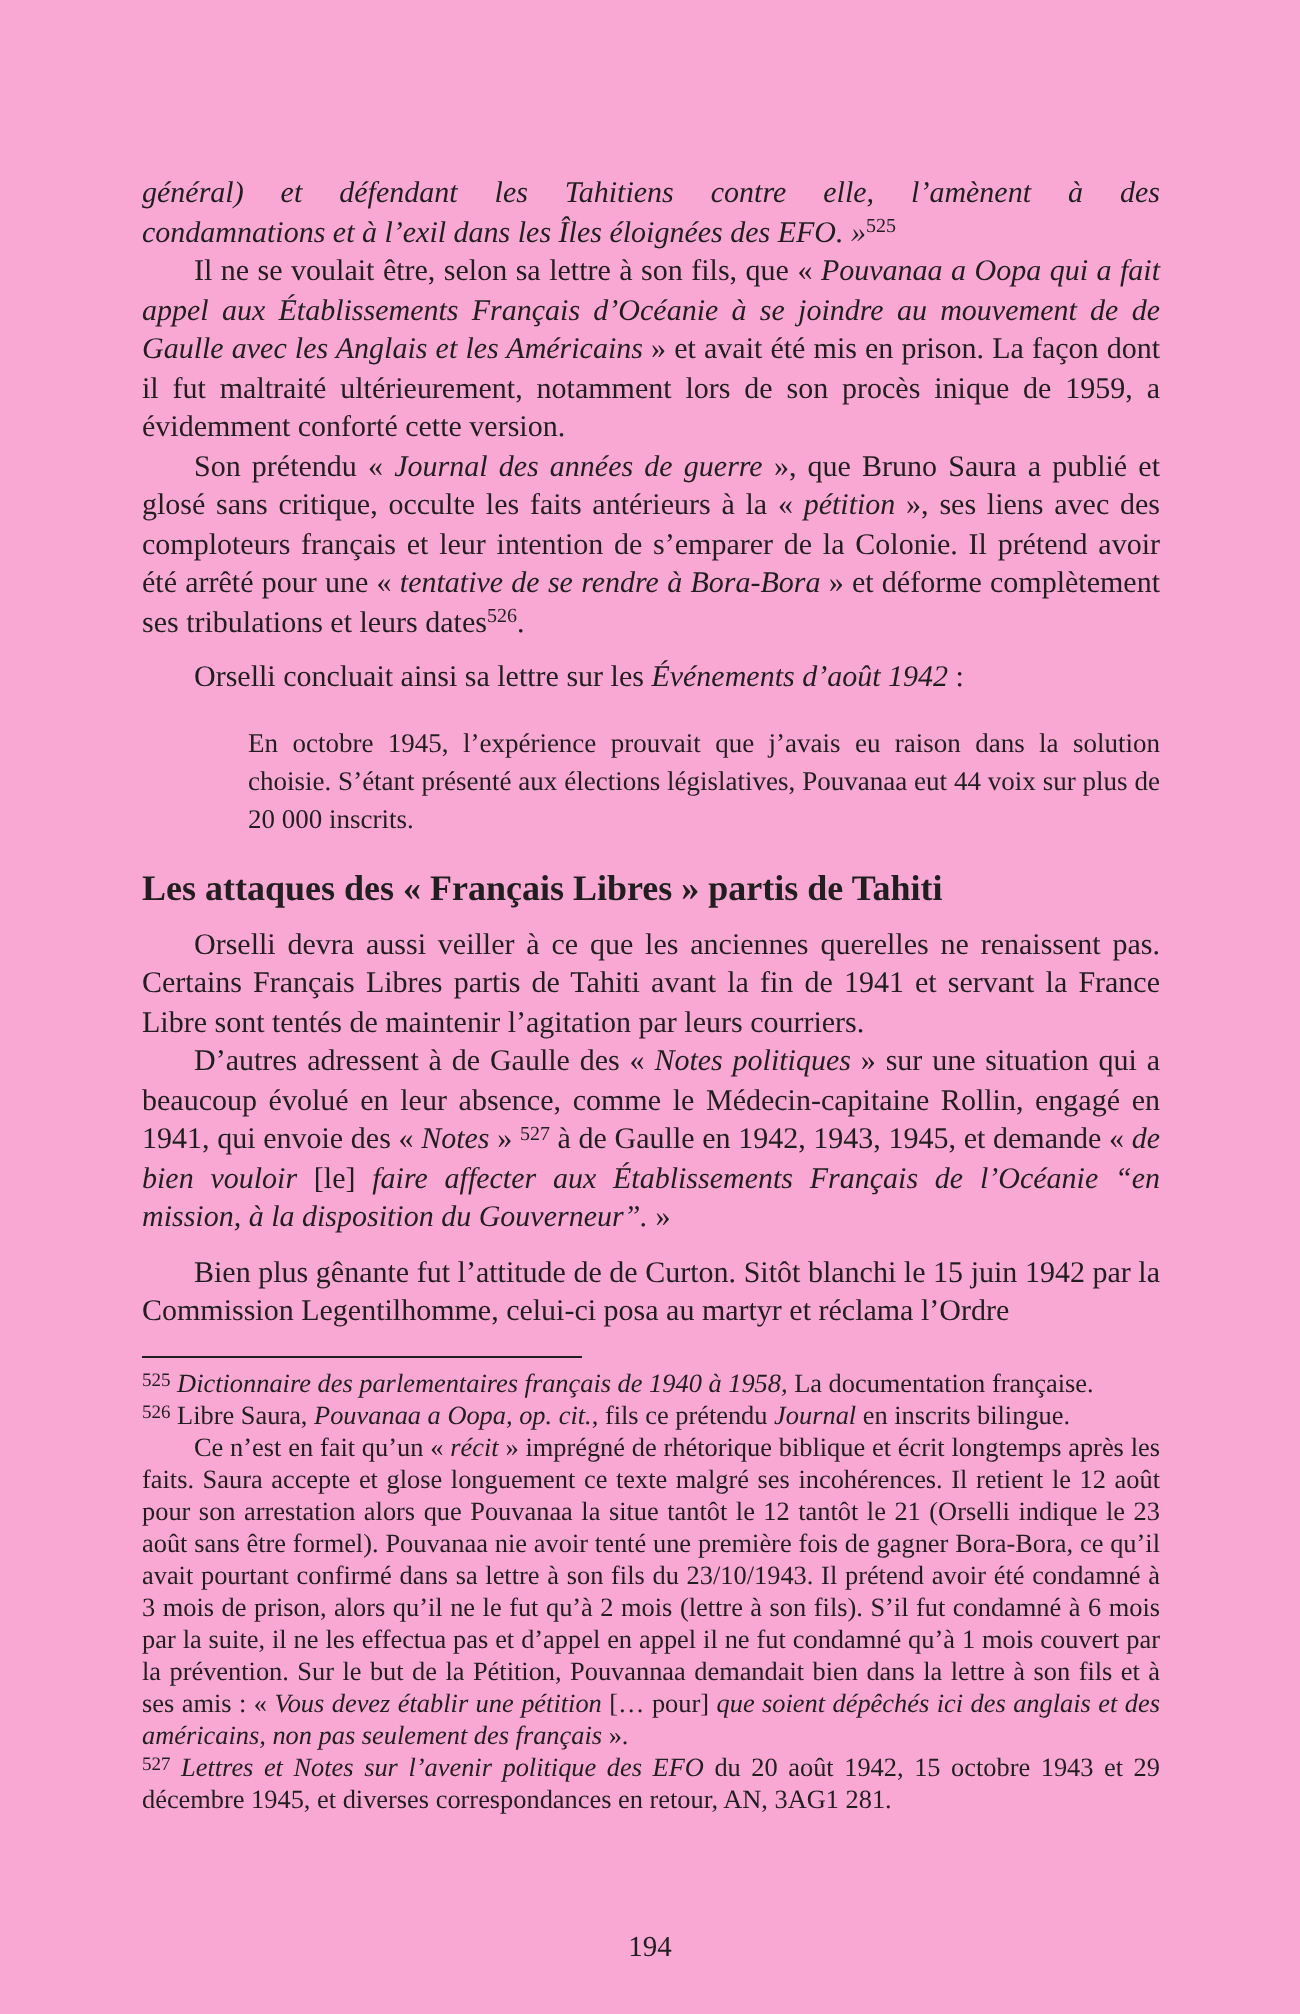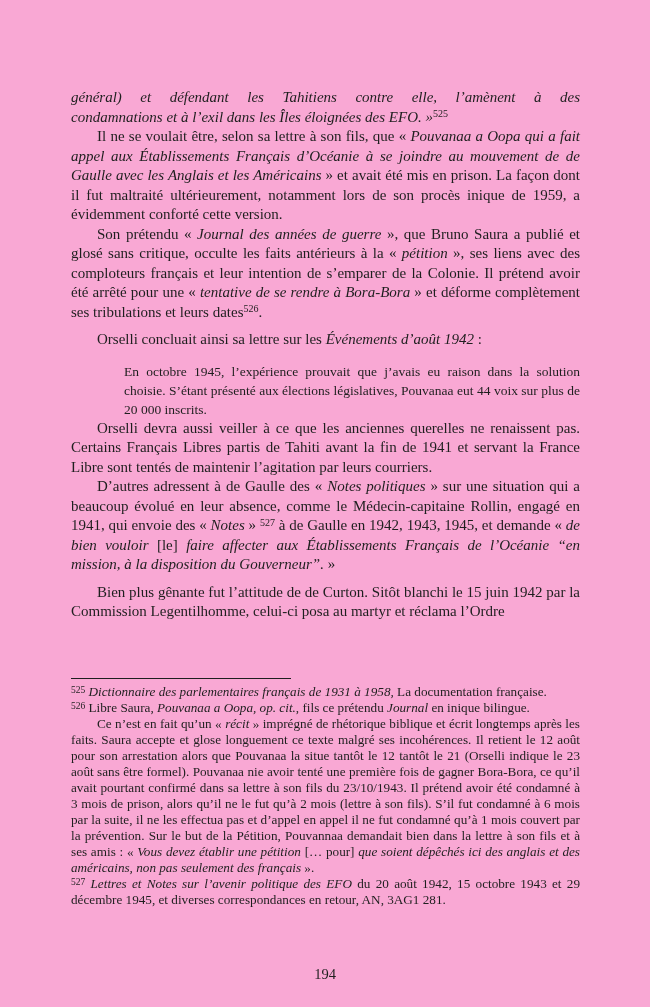--- a/index.html
+++ b/index.html
@@ -80,29 +80,30 @@
 <body>
 
 <div class="page" style="color: rgb(31, 31, 31); background: #f9a8d4;">
   <main class="main-text">
       <p class="body force-last"><span class="i">général) et défendant les Tahitiens contre elle, l’amènent à des</span></p>
       <p class="body"><span class="i">condamnations et à l’exil dans les Îles éloignées des EFO.&nbsp;»</span><sup>525</sup></p>
       <p class="body ind"><span>Il ne se voulait être, selon sa lettre à son fils, que «&nbsp;</span><span class="i">Pouvanaa a Oopa qui a fait appel aux Établissements Français d’Océanie à se joindre au mouvement de de Gaulle avec les Anglais et les Américains</span><span>&nbsp;» et avait été mis en prison. La façon dont il fut maltraité ultérieurement, notamment lors de son procès inique de 1959, a évidemment conforté cette version.</span></p>
       <p class="body ind"><span>Son prétendu «&nbsp;</span><span class="i">Journal des années de guerre</span><span>&nbsp;», que Bruno Saura a publié et glosé sans critique, occulte les faits antérieurs à la «&nbsp;</span><span class="i">pétition</span><span>&nbsp;», ses liens avec des comploteurs français et leur intention de s’emparer de la Colonie. Il prétend avoir été arrêté pour une «&nbsp;</span><span class="i">tentative de se rendre à Bora-Bora</span><span>&nbsp;» et déforme complètement ses tribulations et leurs dates</span><sup>526</sup><span>.</span></p>
       <p class="body ind sp"><span>Orselli concluait ainsi sa lettre sur les </span><span class="i">Événements d’août 1942</span><span>&nbsp;:</span></p>
       <p class="quote"><span>En octobre 1945, l’expérience prouvait que j’avais eu raison dans la solution choisie. S’étant présenté aux élections législatives, Pouvanaa eut 44 voix sur plus de 20&nbsp;000 inscrits.</span></p>
+      <h2 class="heading"><span>Les attaques des «&nbsp;Français Libres&nbsp;» partis de Tahiti</span></h2>
       <p class="body ind"><span>Orselli devra aussi veiller à ce que les anciennes querelles ne renaissent pas. Certains Français Libres partis de Tahiti avant la fin de 1941 et servant la France Libre sont tentés de maintenir l’agitation par leurs courriers.</span></p>
       <p class="body ind"><span>D’autres adressent à de Gaulle des «&nbsp;</span><span class="i">Notes politiques</span><span>&nbsp;» sur une situation qui a beaucoup évolué en leur absence, comme le Médecin-capitaine Rollin, engagé en 1941, qui envoie des «&nbsp;</span><span class="i">Notes</span><span>&nbsp;» </span><sup>527</sup><span> à de Gaulle en 1942, 1943, 1945, et demande «&nbsp;</span><span class="i">de bien vouloir </span><span>[le] </span><span class="i">faire affecter aux Établissements Français de l’Océanie “en mission, à la disposition du Gouverneur”.</span><span>&nbsp;»</span></p>
       <p class="body ind sp"><span>Bien plus gênante fut l’attitude de de Curton. Sitôt blanchi le 15 juin 1942 par la Commission Legentilhomme, celui-ci posa au martyr et réclama l’Ordre</span></p>
     </main>
 
   <div class="footer-block">
     <hr class="fn-sep" style="border-top-color: rgb(31, 31, 31);">
     <section class="footnotes">
-        <p class="fn"><sup>525</sup><span> </span><span class="i">Dictionnaire des parlementaires français de 1931 à 1958,</span><span> La documentation française.</span></p>
-        <p class="fn"><sup>526</sup><span> Libre Saura, </span><span class="i">Pouvanaa a Oopa, op. cit.</span><span>, fils ce prétendu </span><span class="i">Journal</span><span> en inique bilingue.</span></p>
+        <p class="fn"><sup>525</sup><span> </span><span class="i">Dictionnaire des parlementaires français de 1940 à 1958,</span><span> La documentation française.</span></p>
+        <p class="fn"><sup>526</sup><span> Libre Saura, </span><span class="i">Pouvanaa a Oopa, op. cit.</span><span>, fils ce prétendu </span><span class="i">Journal</span><span> en inscrits bilingue.</span></p>
         <p class="fn ind"><span>Ce n’est en fait qu’un «&nbsp;</span><span class="i">récit</span><span>&nbsp;» imprégné de rhétorique biblique et écrit longtemps après les faits. Saura accepte et glose longuement ce texte malgré ses incohérences. Il retient le 12 août pour son arrestation alors que Pouvanaa la situe tantôt le 12 tantôt le 21 (Orselli indique le 23 août sans être formel). Pouvanaa nie avoir tenté une première fois de gagner Bora-Bora, ce qu’il avait pourtant confirmé dans sa lettre à son fils du 23/10/1943. Il prétend avoir été condamné à 3 mois de prison, alors qu’il ne le fut qu’à 2 mois (lettre à son fils). S’il fut condamné à 6 mois par la suite, il ne les effectua pas et d’appel en appel il ne fut condamné qu’à 1 mois couvert par la prévention. Sur le but de la Pétition, Pouvannaa demandait bien dans la lettre à son fils et à ses amis&nbsp;: «&nbsp;</span><span class="i">Vous devez établir une pétition</span><span> [… pour] </span><span class="i">que soient dépêchés ici des anglais et des américains, non pas seulement des français</span><span>&nbsp;».</span></p>
         <p class="fn"><sup>527</sup><span> </span><span class="i">Lettres et Notes sur l’avenir politique des EFO</span><span> du 20 août 1942, 15 octobre 1943 et 29 décembre 1945, et diverses correspondances en retour, AN, 3AG1 281.</span></p>
       </section>
   </div>
 
   <div class="page-number">194</div>
 </div>
 
 </body></html>

